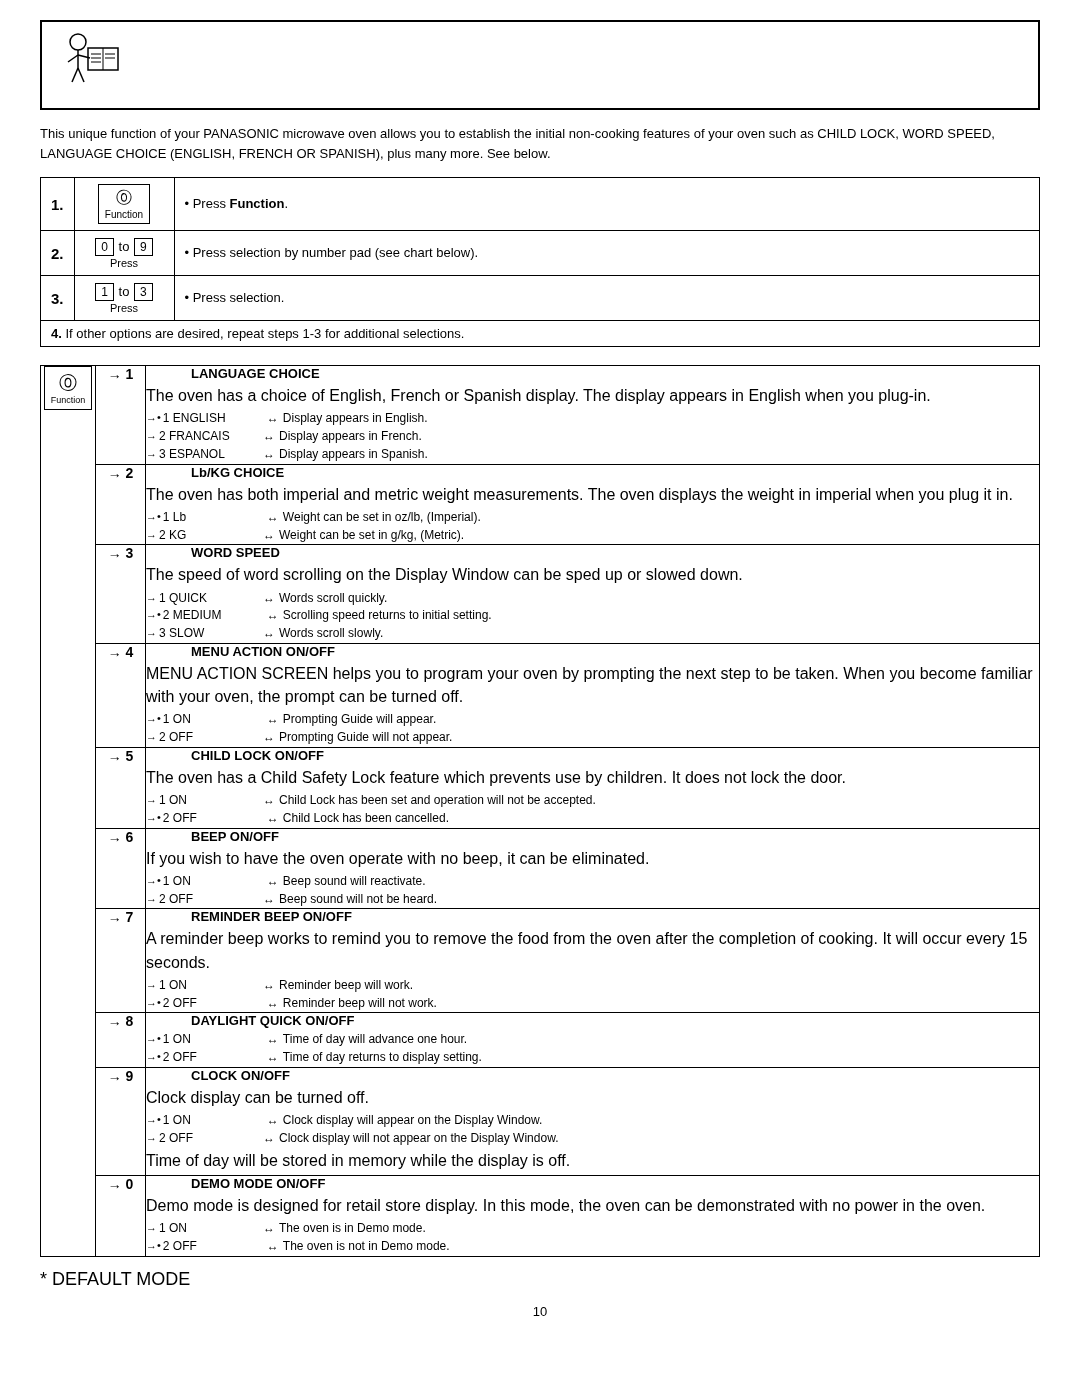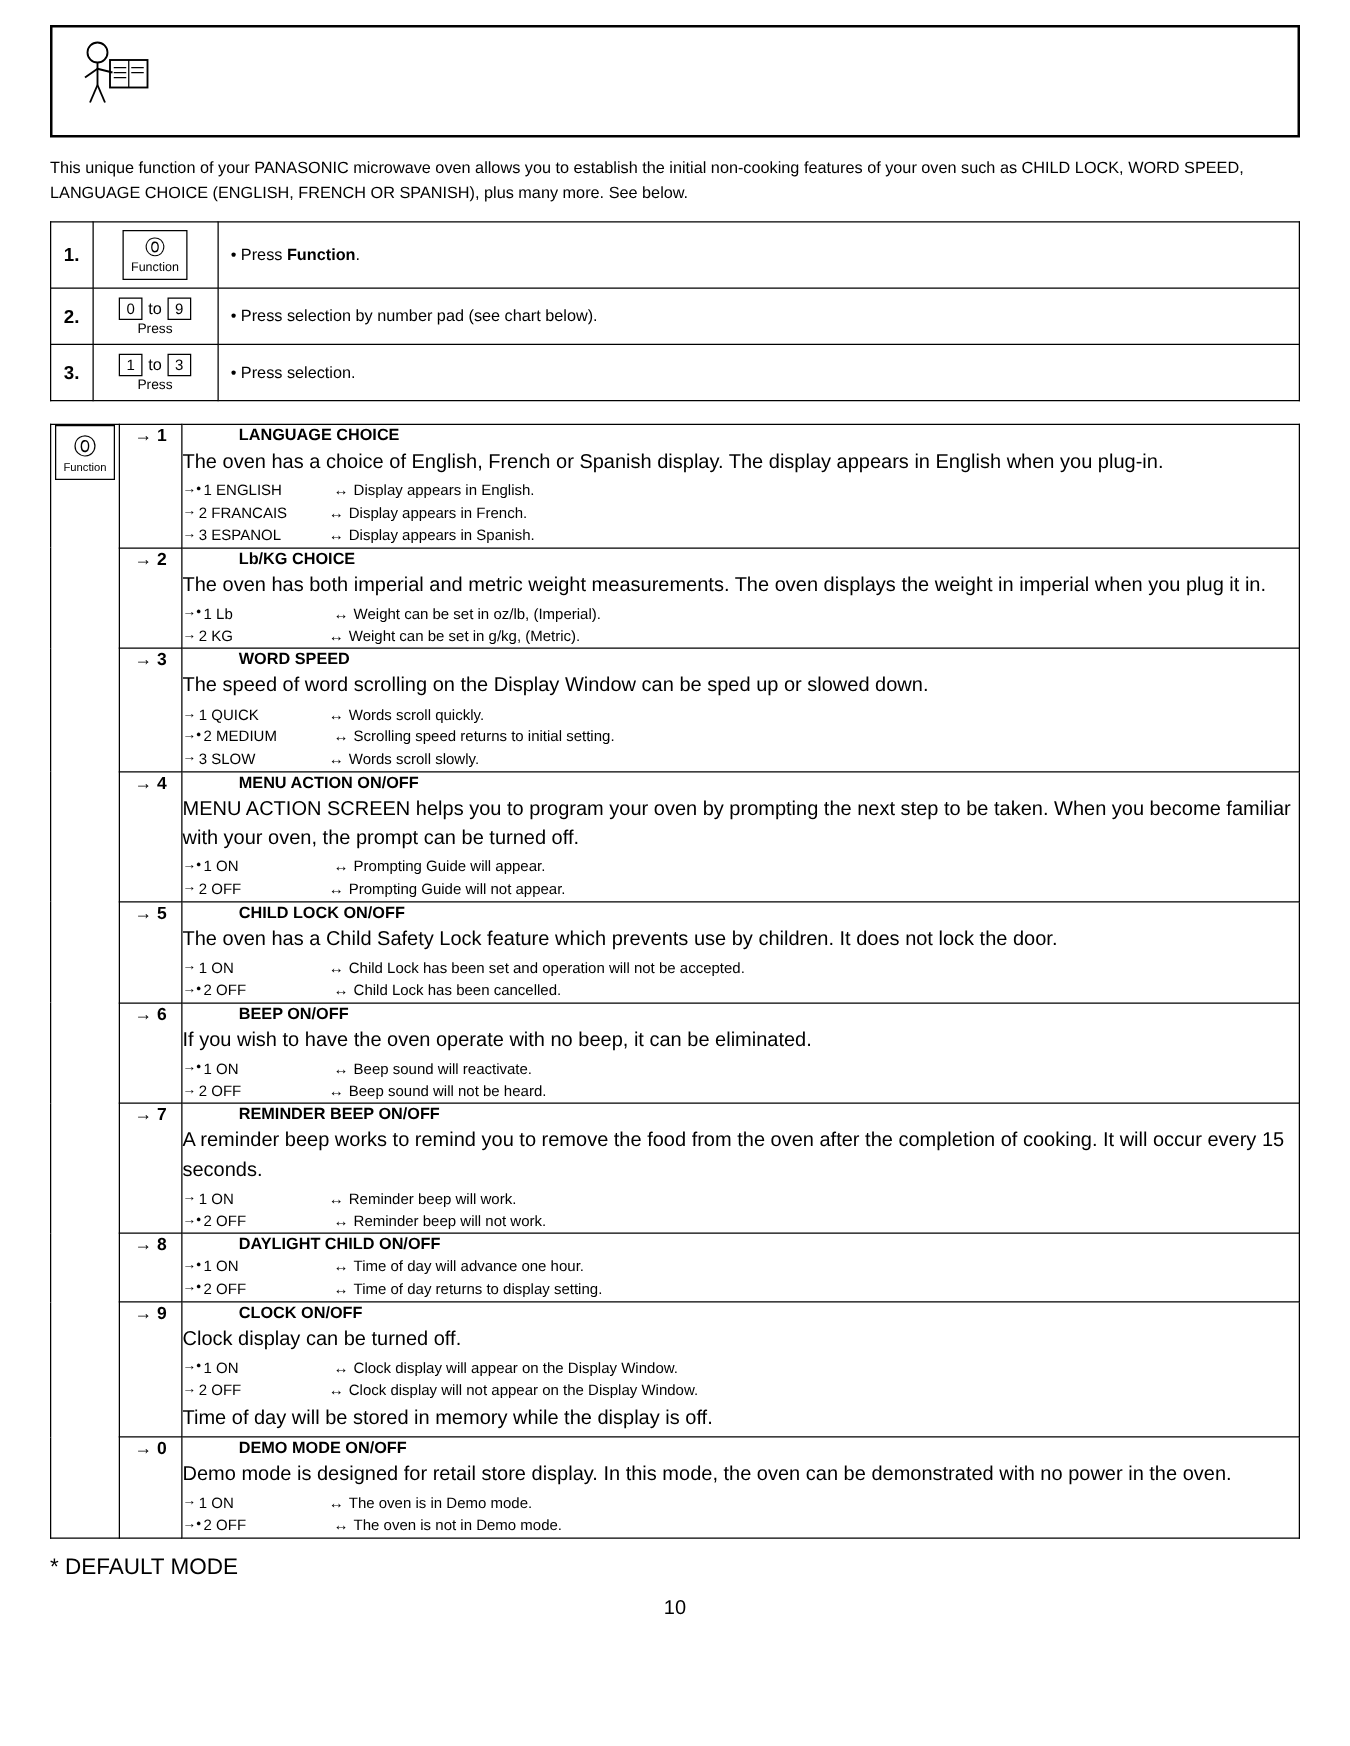--- a/index.html
+++ b/index.html
@@ -147,21 +147,21 @@
     .option-desc {
       flex: 1;
     }
     .default-note {
       font-size: 18px;
       margin-top: 8px;
       padding: 4px 0;
     }
     .page-number {
       text-align: center;
-      font-size: 16px;
+      font-size: 13px;
       margin-top: 10px;
     }
   </style>
 </head>
 <body>
 
 <div class="page-title-area">
   <div class="title-icon">
     
     <svg viewBox="0 0 70 70" xmlns="http://www.w3.org/2000/svg" width="70" height="70">
@@ -225,20 +225,25 @@
           <span> to </span>
           <span class="key-box">3</span>
         </div>
         <div style="font-size:11px;">Press</div>
       </td>
       <td class="step-desc">
         • Press selection.
       </td>
     </tr>
 
+    <tr class="step4-row">
+      <td colspan="3">
+        <strong>4.</strong> If other options are desired, repeat steps 1-3 for additional selections.
+      </td>
+    </tr>
   </tbody>
 </table>
 
 <table class="feature-table">
   <tbody id="feature-tbody">
   <tr>
         <td rowspan="10" class="left-icon-cell">
       <div style="border:1px solid #000;padding:4px 6px;display:inline-block;text-align:center;">
         <div style="font-size:18px;">⓪</div>
         <div style="font-size:9px;">Function</div>
@@ -384,21 +389,21 @@
       <span class="option-arrow">→•</span>
       <span class="option-label">2 OFF</span>
       <span class="double-arrow">↔</span>
       <span class="option-desc">Reminder beep will not work.</span>
     </div>
         </td>
       </tr>
       <tr>
         <td class="arrow-num-cell"><span class="arrow-symbol">→</span> <strong>8</strong></td>
         <td class="content-cell">
-          <div class="feature-title">DAYLIGHT CHILD ON/OFF</div>
+          <div class="feature-title">DAYLIGHT QUICK ON/OFF</div>
           <div class="option-row">
       <span class="option-arrow">→•</span>
       <span class="option-label">1 ON</span>
       <span class="double-arrow">↔</span>
       <span class="option-desc">Time of day will advance one hour.</span>
     </div>
           <div class="option-row">
       <span class="option-arrow">→•</span>
       <span class="option-label">2 OFF</span>
       <span class="double-arrow">↔</span>

